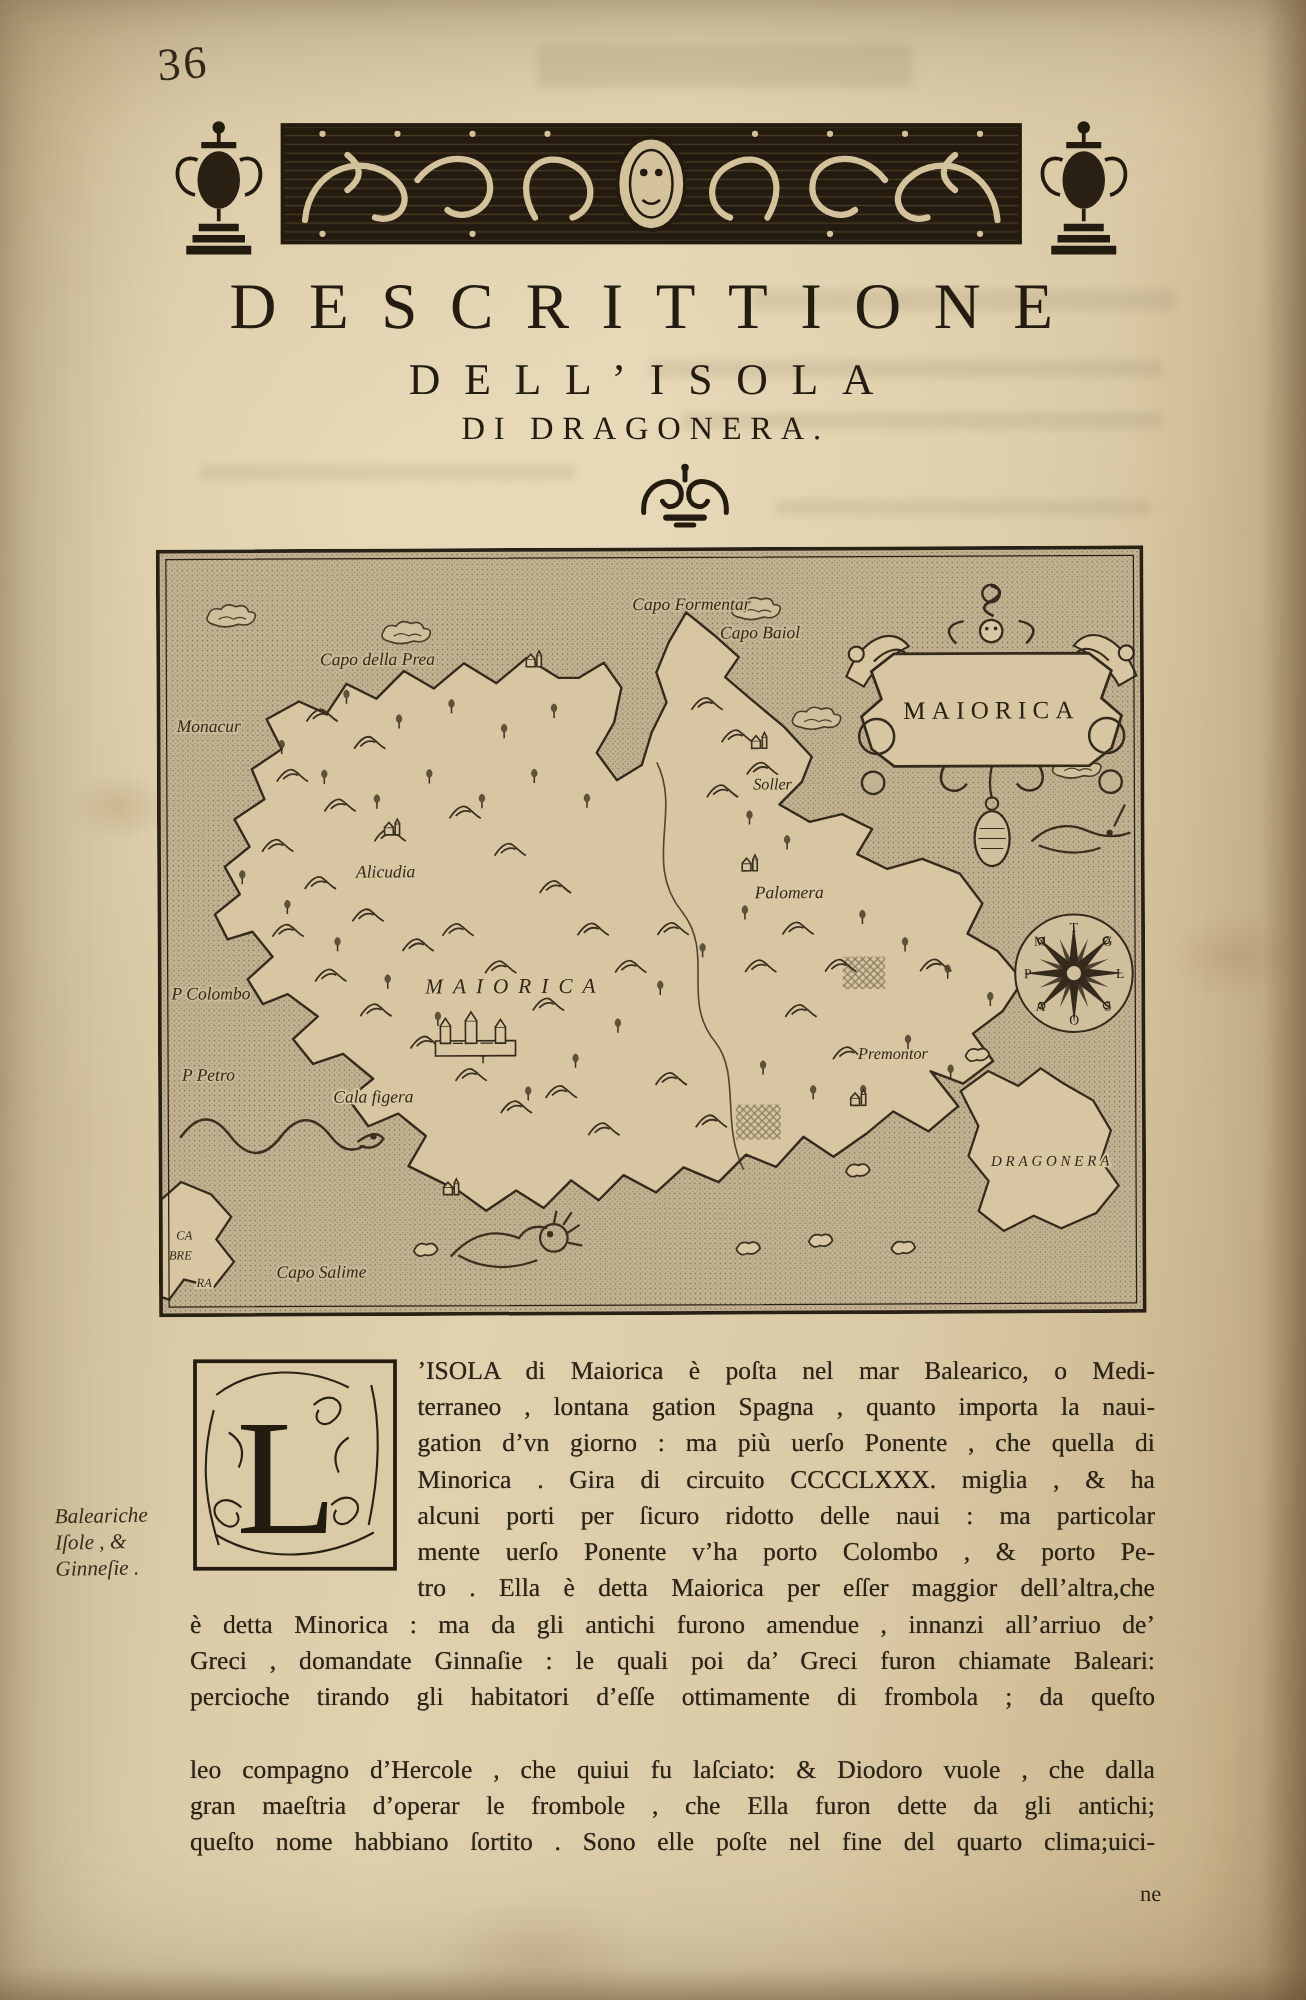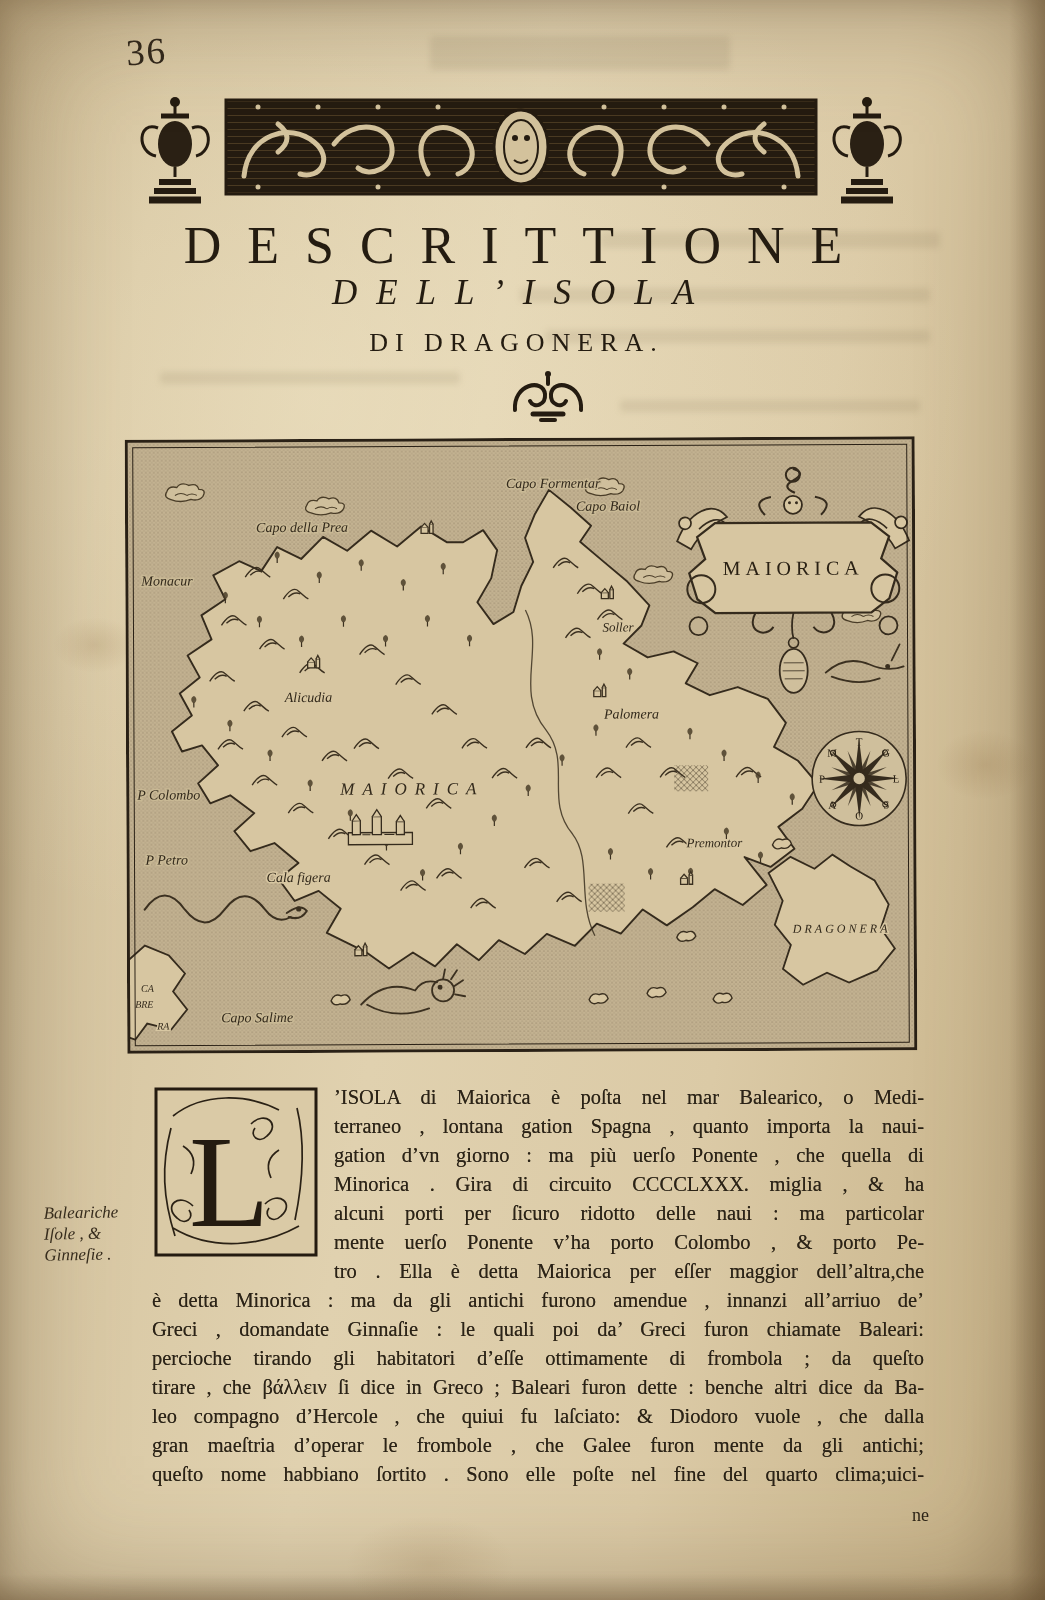--- a/index.html
+++ b/index.html
@@ -19,21 +19,21 @@
   .edge-r{position:absolute;top:0;right:0;width:36px;height:100%;
     background:linear-gradient(to right, rgba(90,66,36,0), rgba(90,66,36,.38));}
   .edge-b{position:absolute;bottom:0;left:0;width:100%;height:26px;
     background:linear-gradient(to bottom, rgba(90,66,36,0), rgba(90,66,36,.28));}
   .ghost{position:absolute;background:rgba(115,95,62,.12);filter:blur(3px);border-radius:4px;}
   #pageno{position:absolute;left:126px;top:30px;font-size:37px;color:#2f261a;
     transform:rotate(-4deg);letter-spacing:2px;}
   #orn{position:absolute;left:128px;top:84px;}
   .titleline{position:absolute;left:0;width:1026px;text-align:center;color:#241c11;white-space:nowrap;}
   #t1{top:216px;font-size:52px;letter-spacing:26px;text-indent:26px;}
-  #t2{top:273px;font-size:35px;letter-spacing:19px;text-indent:19px;font-style:italic;}
+  #t2{top:284px;font-size:35px;letter-spacing:19px;text-indent:19px;}
   #t3{top:328px;font-size:26px;letter-spacing:7px;text-indent:7px;}
   #fleuron{position:absolute;left:505px;top:368px;}
   #map{position:absolute;left:126px;top:438px;transform:rotate(-.25deg);}
   #dropcap{position:absolute;left:153px;top:1086px;}
   .tl{position:absolute;width:772px;font-size:20.5px;line-height:29px;height:29px;
       color:#2b2317;white-space:nowrap;text-align:justify;text-align-last:justify;
       text-shadow:0 0 .6px rgba(43,35,23,.7);}
   .tl.ind{left:334px;width:590px;}
   .tl.full{left:152px;}
   #marginnote{position:absolute;left:44px;top:1202px;font-style:italic;font-size:17px;
@@ -421,23 +421,22 @@
   <div class="tl ind" style="top:1083px">’ISOLA di Maiorica è poſta nel mar Balearico, o Medi-</div>
   <div class="tl ind" style="top:1112px">terraneo , lontana gation Spagna , quanto importa la naui-</div>
   <div class="tl ind" style="top:1141px">gation d’vn giorno : ma più uerſo Ponente , che quella di</div>
   <div class="tl ind" style="top:1170px">Minorica .  Gira di circuito CCCCLXXX.  miglia , &amp; ha</div>
   <div class="tl ind" style="top:1199px">alcuni porti per ſicuro ridotto delle naui :  ma particolar</div>
   <div class="tl ind" style="top:1228px">mente uerſo Ponente v’ha porto Colombo , &amp; porto Pe-</div>
   <div class="tl ind" style="top:1257px">tro .  Ella è detta Maiorica per eſſer maggior dell’altra,che</div>
   <div class="tl full" style="top:1286px">è detta Minorica : ma da gli antichi furono amendue , innanzi all’arriuo de’</div>
   <div class="tl full" style="top:1315px">Greci , domandate Ginnaſie : le quali poi da’ Greci furon chiamate Baleari:</div>
   <div class="tl full" style="top:1344px">percioche tirando gli habitatori d’eſſe ottimamente di frombola ; da queſto</div>
-  <div class="tl full" style="top:1373px">tirare , che βάλλειν ſi dice in Greco ; Baleari furon dette : benche altri dice da Ba-</div>
   <div class="tl full" style="top:1402px">leo compagno d’Hercole , che quiui fu laſciato: &amp;  Diodoro vuole , che dalla</div>
-  <div class="tl full" style="top:1431px">gran maeſtria d’operar le frombole , che Galee furon mente da gli antichi;</div>
+  <div class="tl full" style="top:1431px">gran maeſtria d’operar le frombole , che Ella furon dette da gli antichi;</div>
   <div class="tl full" style="top:1460px">queſto nome habbiano ſortito .  Sono elle poſte nel fine del quarto clima;uici-</div>
 
   <div id="marginnote">
     <div>Baleariche</div>
     <div>Iſole , &amp;</div>
     <div>Ginneſie .</div>
   </div>
 
   <div id="catchword">ne</div>
 

